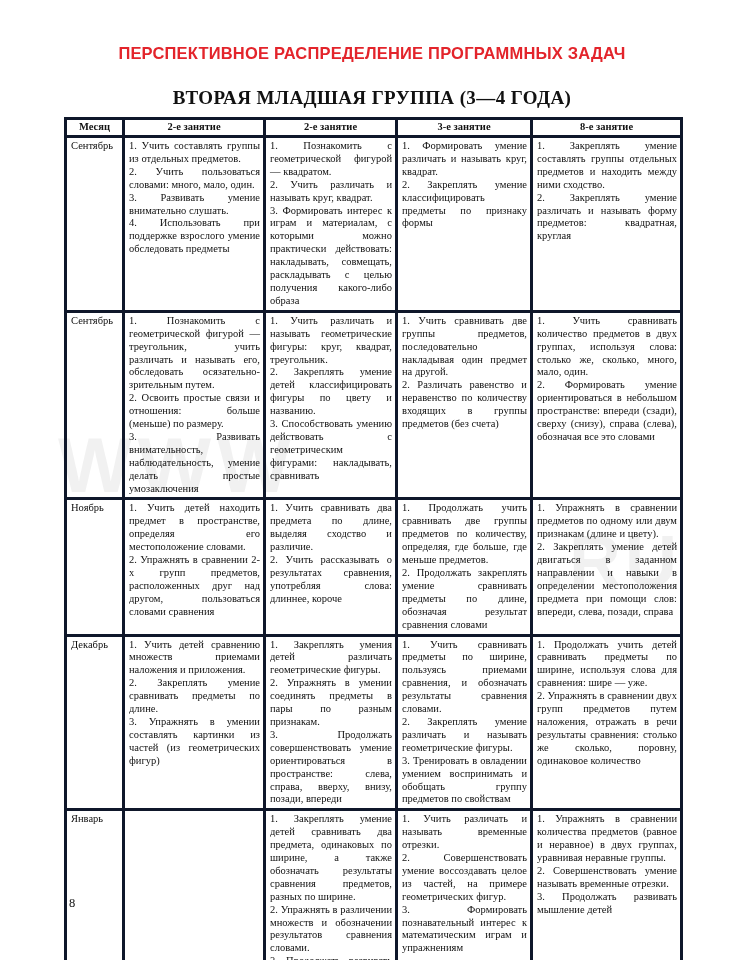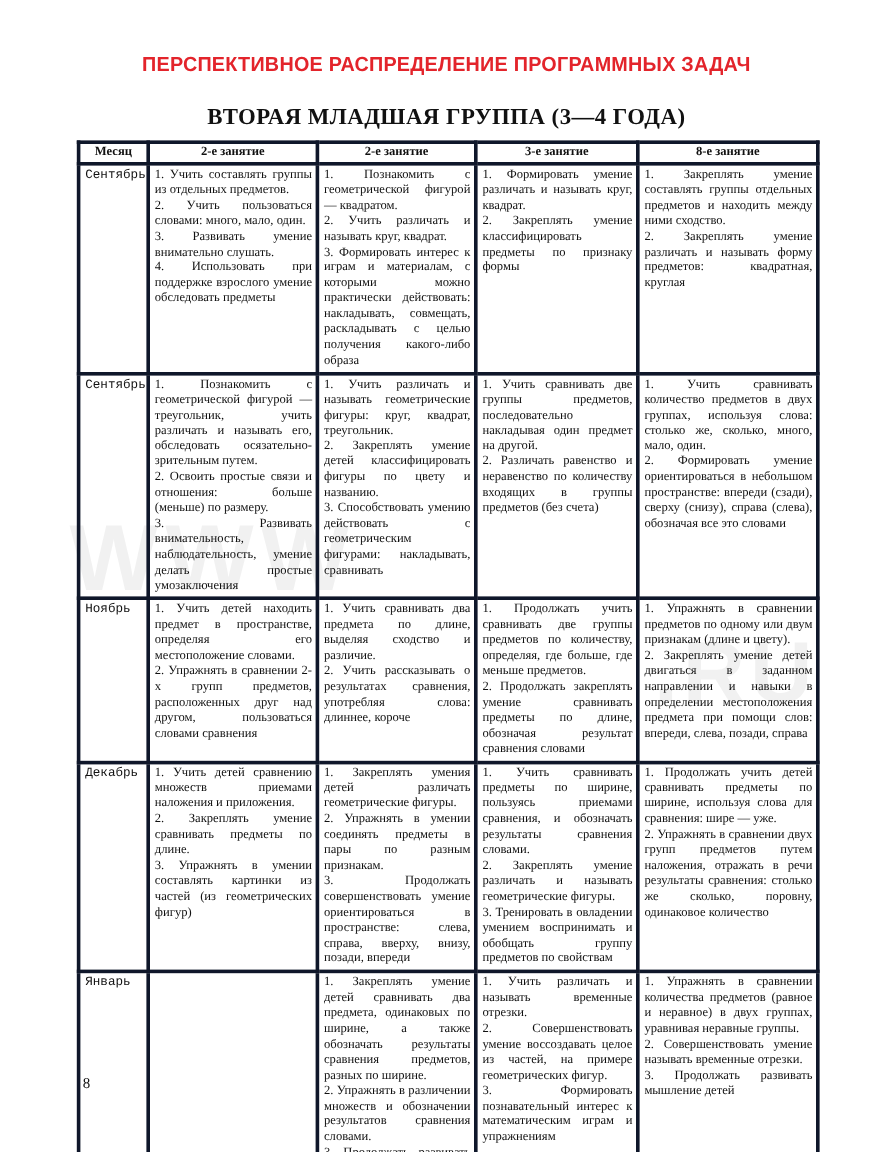--- a/index.html
+++ b/index.html
@@ -68,21 +68,20 @@
     font-weight: 700;
     text-align: center;
     vertical-align: middle;
     padding: 1px 2px;
     height: 13px;
   }
   td.month {
     text-align: left;
     font-size: 11px;
     padding-top: 3px;
-    font-family: Liberation Mono, monospace;
   }
   td.lesson {
     text-align: justify;
     white-space: pre-line;
   }
   .page-number {
     position: absolute;
     left: 69px;
     top: 896px;
     font-family: "Liberation Serif", serif;

